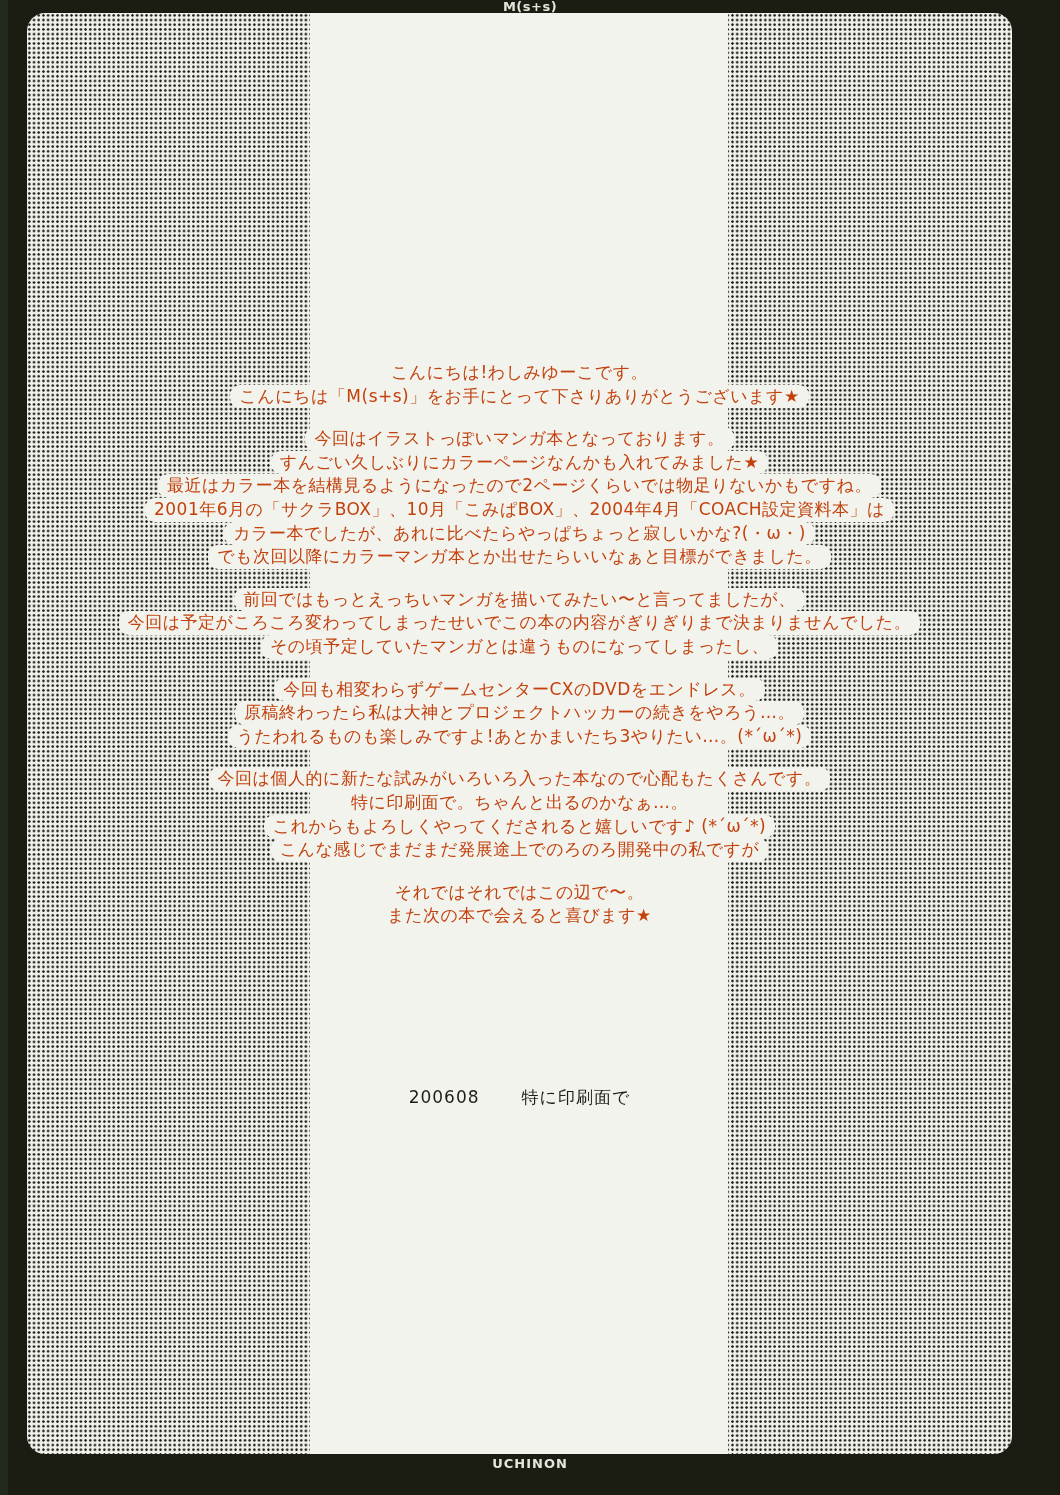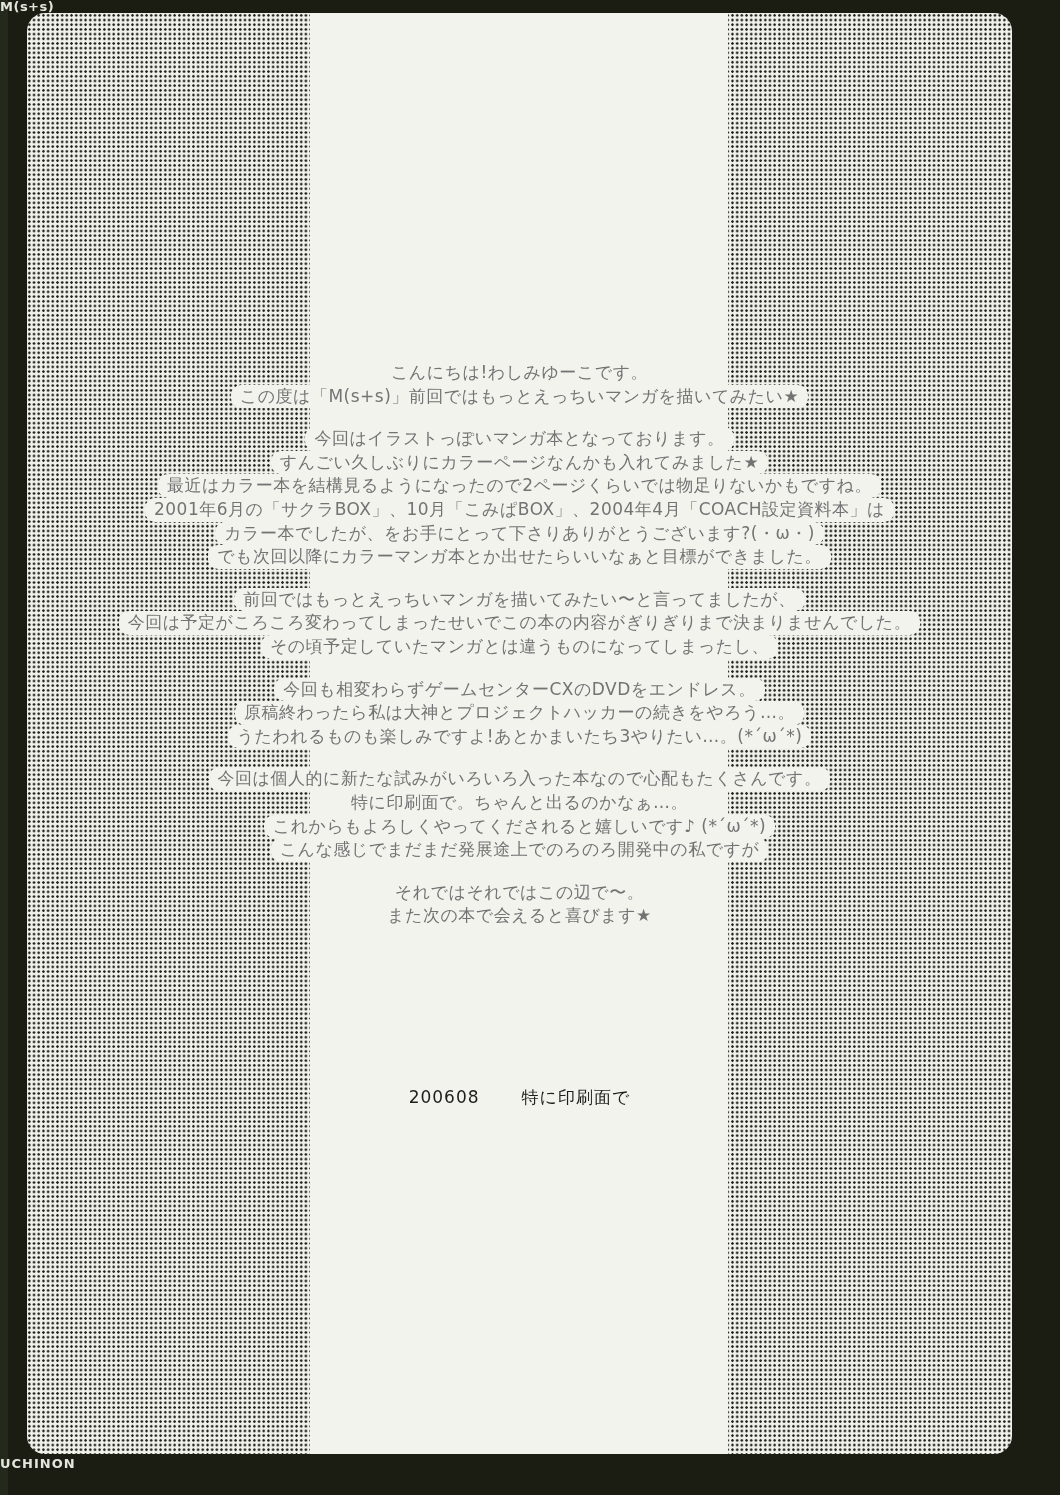--- a/index.html
+++ b/index.html
@@ -10,29 +10,29 @@
     font-family:"DejaVu Sans", sans-serif;
     overflow:hidden;
   }
   
   .scan-edge {
     position:absolute; left:0; top:0; width:8px; height:100%;
     background:#232a1c;
   }
   .top-bar {
     position:absolute; left:0; top:0; width:100%; height:14px;
-    display:flex; align-items:center; 
+    display:flex; align-items:center; justify-content:center;
   }
   .top-bar span {
     color:#e3e6dc; font-size:13px; font-weight:bold; letter-spacing:0.5px;
     line-height:14px;
   }
   .bottom-bar {
     position:absolute; left:0; bottom:0; width:100%; height:41px;
-    display:flex; align-items:flex-start; justify-content:flex-start;
+    display:flex; align-items:flex-start; justify-content:center;
   }
   .bottom-bar span {
     color:#e3e6dc; font-size:13px; font-weight:bold; letter-spacing:1px;
     margin-top:2px;
   }
   .paper {
     position:absolute; left:27px; top:13px; width:985px; height:1441px;
     background-color:#f1f1eb;
     background-image: radial-gradient(circle, #20211a 1.15px, rgba(0,0,0,0) 1.4px);
     background-size:4.7px 4.7px;
@@ -49,21 +49,21 @@
   }
   .para { margin:0 0 19px 0; }
   .line { height:23.6px; line-height:23.6px; white-space:nowrap; }
   .bubble {
     display:inline-block;
     background:#f3f3ee;
     border-radius:10px;
     padding:0 9px;
     font-size:17px;
     line-height:23.6px;
-    color:#737373;
+    color:#c2410c;
     letter-spacing:0.5px;
   }
   .signature-row {
     position:absolute; left:0; top:1073px; width:100%;
     text-align:center;
     font-size:17px; color:#1e1e1c; letter-spacing:1px;
   }
   .signature-row .sig-date { margin-right:42px; }
 </style>
 </head>
@@ -75,28 +75,28 @@
   <div class="top-bar">
     <span>M(s+s)</span>
   </div>
 
   <div class="paper">
     <div class="white-strip"></div>
 
     <div class="text-area" id="afterword">
         <div class="para">
           <div class="line"><span class="bubble">こんにちは!わしみゆーこです。</span></div>
-          <div class="line"><span class="bubble">この度は「M(s+s)」前回ではもっとえっちいマンガを描いてみたい★</span></div>
+          <div class="line"><span class="bubble">こんにちは「M(s+s)」をお手にとって下さりありがとうございます★</span></div>
         </div>
         <div class="para">
           <div class="line"><span class="bubble">今回はイラストっぽいマンガ本となっております。</span></div>
           <div class="line"><span class="bubble">すんごい久しぶりにカラーページなんかも入れてみました★</span></div>
           <div class="line"><span class="bubble">最近はカラー本を結構見るようになったので2ページくらいでは物足りないかもですね。</span></div>
           <div class="line"><span class="bubble">2001年6月の「サクラBOX」、10月「こみぱBOX」、2004年4月「COACH設定資料本」は</span></div>
-          <div class="line"><span class="bubble">カラー本でしたが、をお手にとって下さりありがとうございます?(・ω・)</span></div>
+          <div class="line"><span class="bubble">カラー本でしたが、あれに比べたらやっぱちょっと寂しいかな?(・ω・)</span></div>
           <div class="line"><span class="bubble">でも次回以降にカラーマンガ本とか出せたらいいなぁと目標ができました。</span></div>
         </div>
         <div class="para">
           <div class="line"><span class="bubble">前回ではもっとえっちいマンガを描いてみたい〜と言ってましたが、</span></div>
           <div class="line"><span class="bubble">今回は予定がころころ変わってしまったせいでこの本の内容がぎりぎりまで決まりませんでした。</span></div>
           <div class="line"><span class="bubble">その頃予定していたマンガとは違うものになってしまったし、</span></div>
         </div>
         <div class="para">
           <div class="line"><span class="bubble">今回も相変わらずゲームセンターCXのDVDをエンドレス。</span></div>
           <div class="line"><span class="bubble">原稿終わったら私は大神とプロジェクトハッカーの続きをやろう…。</span></div>

